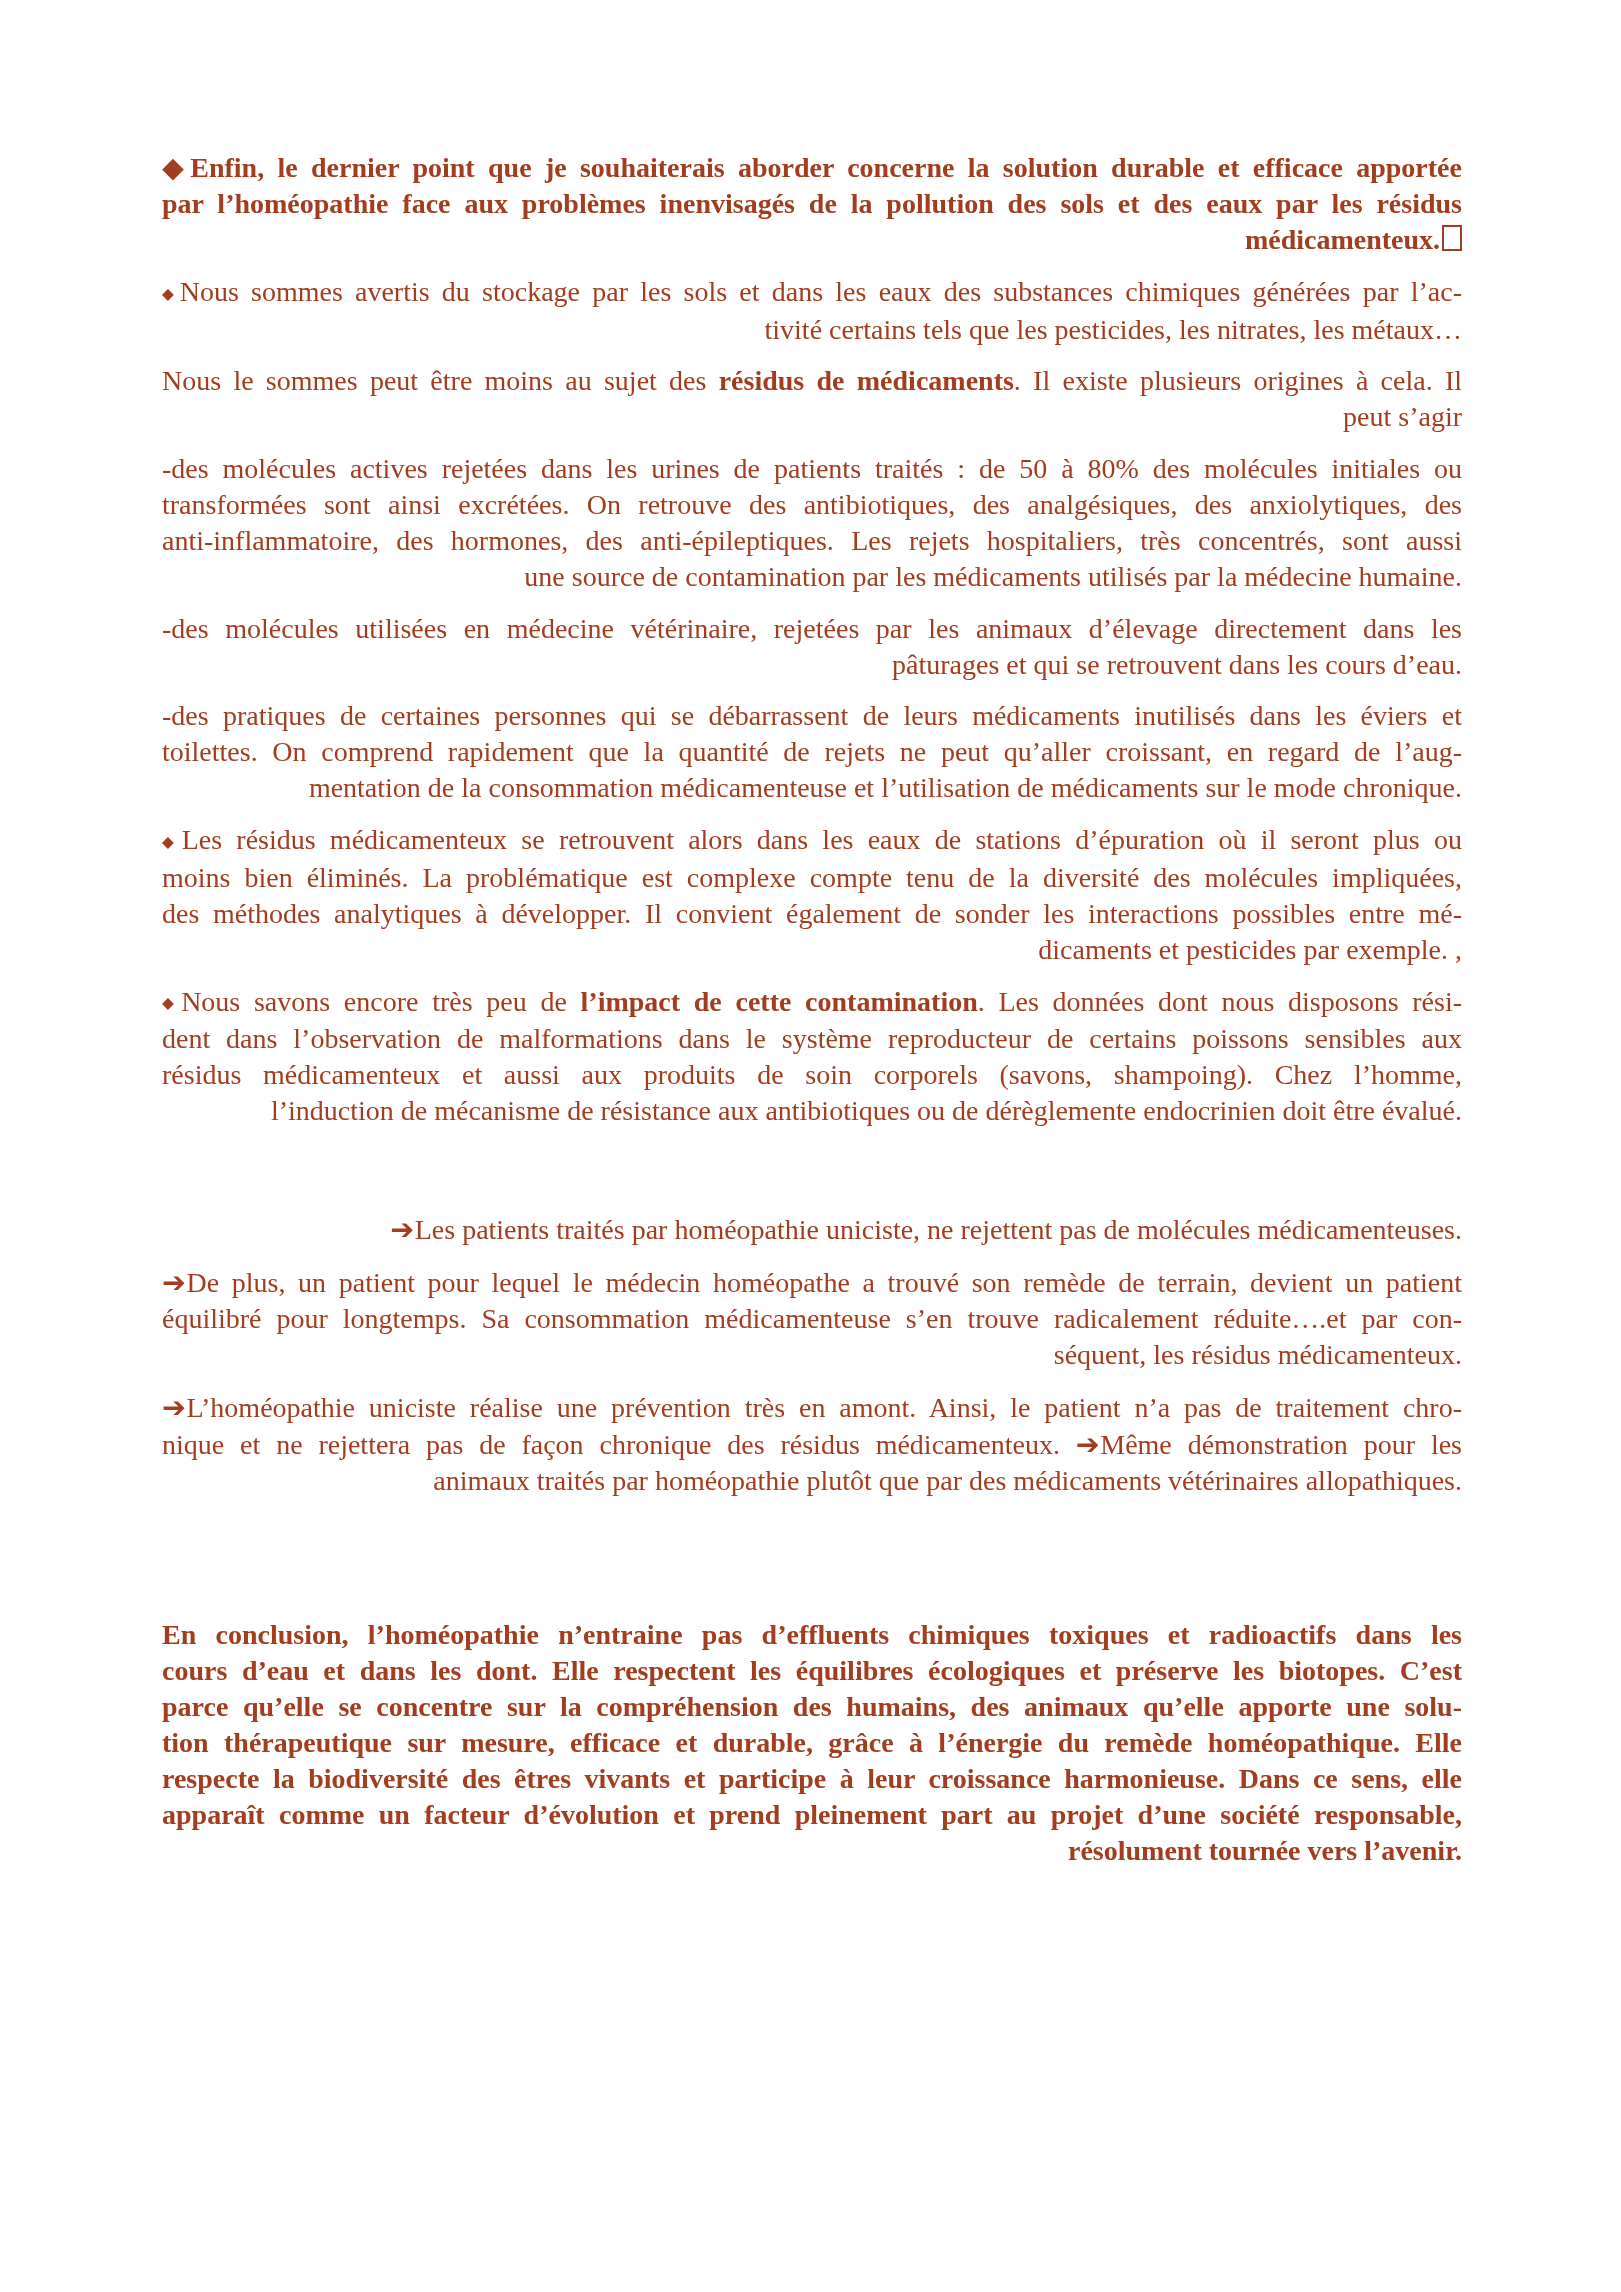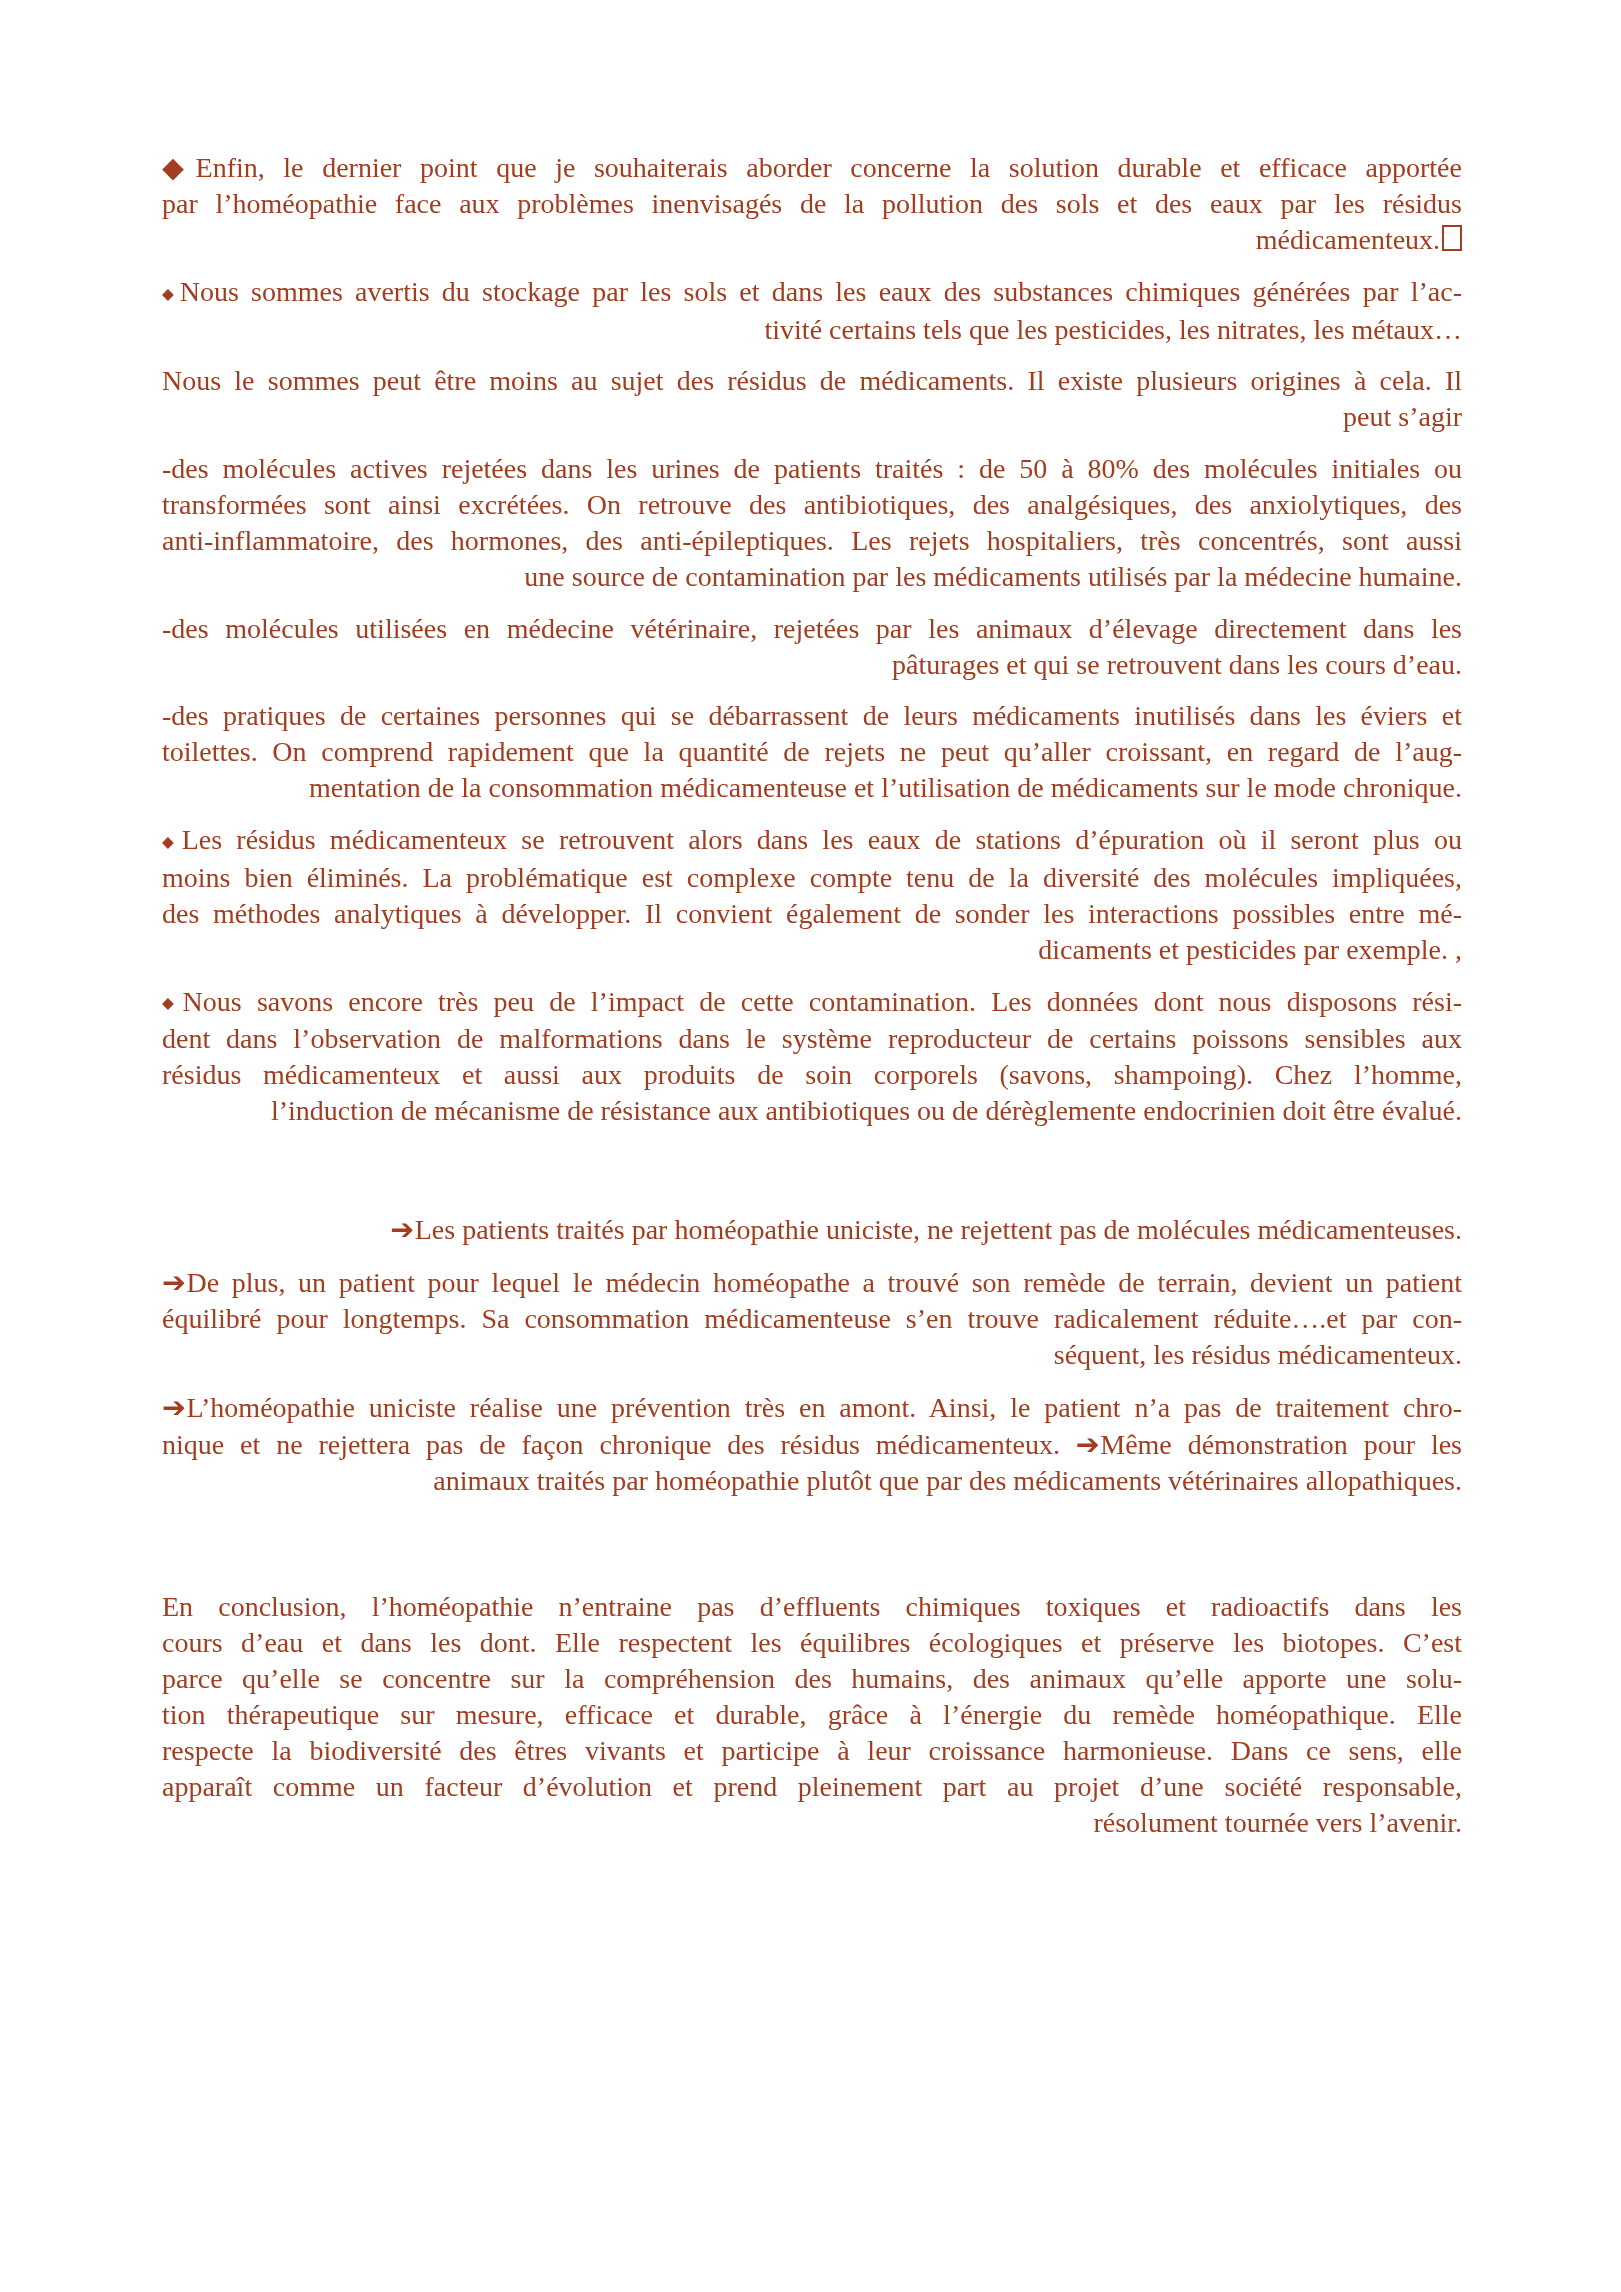--- a/index.html
+++ b/index.html
@@ -22,24 +22,24 @@
   .paragraph{margin:0 0 15.7px 0;}
   .line{
     line-height:36px;
     text-align:right;
     white-space:normal;
   }
   .line.just{
     text-align:justify;
     text-align-last:justify;
   }
-  .bold .line, b{font-weight:normal;}
+  .bold .line, b{font-weight:bold;}
   
   [data-name="arrow-point-1-paragraph"]{margin-top:82px;}
-  [data-name="conclusion-paragraph"]{margin-top:90px;}
+  [data-name="conclusion-paragraph"]{margin-top:118px;}
   
   .g{font-family:"DejaVu Sans",sans-serif;color:inherit;}
   .dbig{font-size:1.02em;}
   .dsml{font-size:0.55em;vertical-align:0.14em;padding-right:0.04em;}
   .arr{font-size:1.02em;font-weight:bold;letter-spacing:0.02em;}
   .tofu{
     display:inline-block;
     width:0.58em;height:0.78em;
     border:2px solid currentColor;
     vertical-align:-0.06em;

